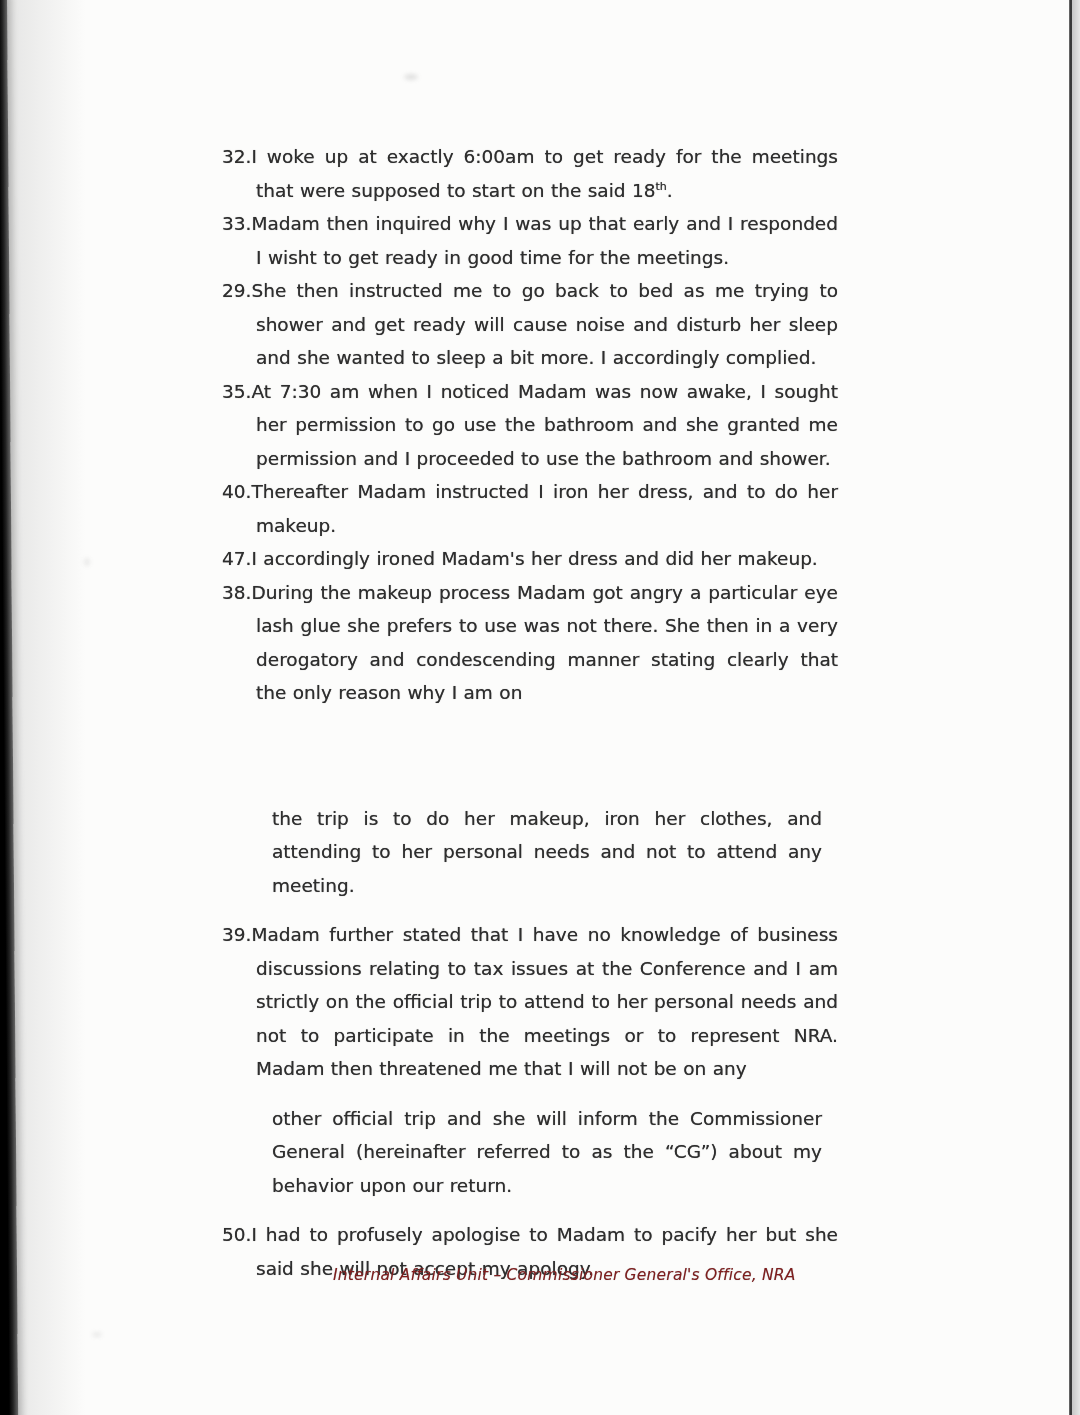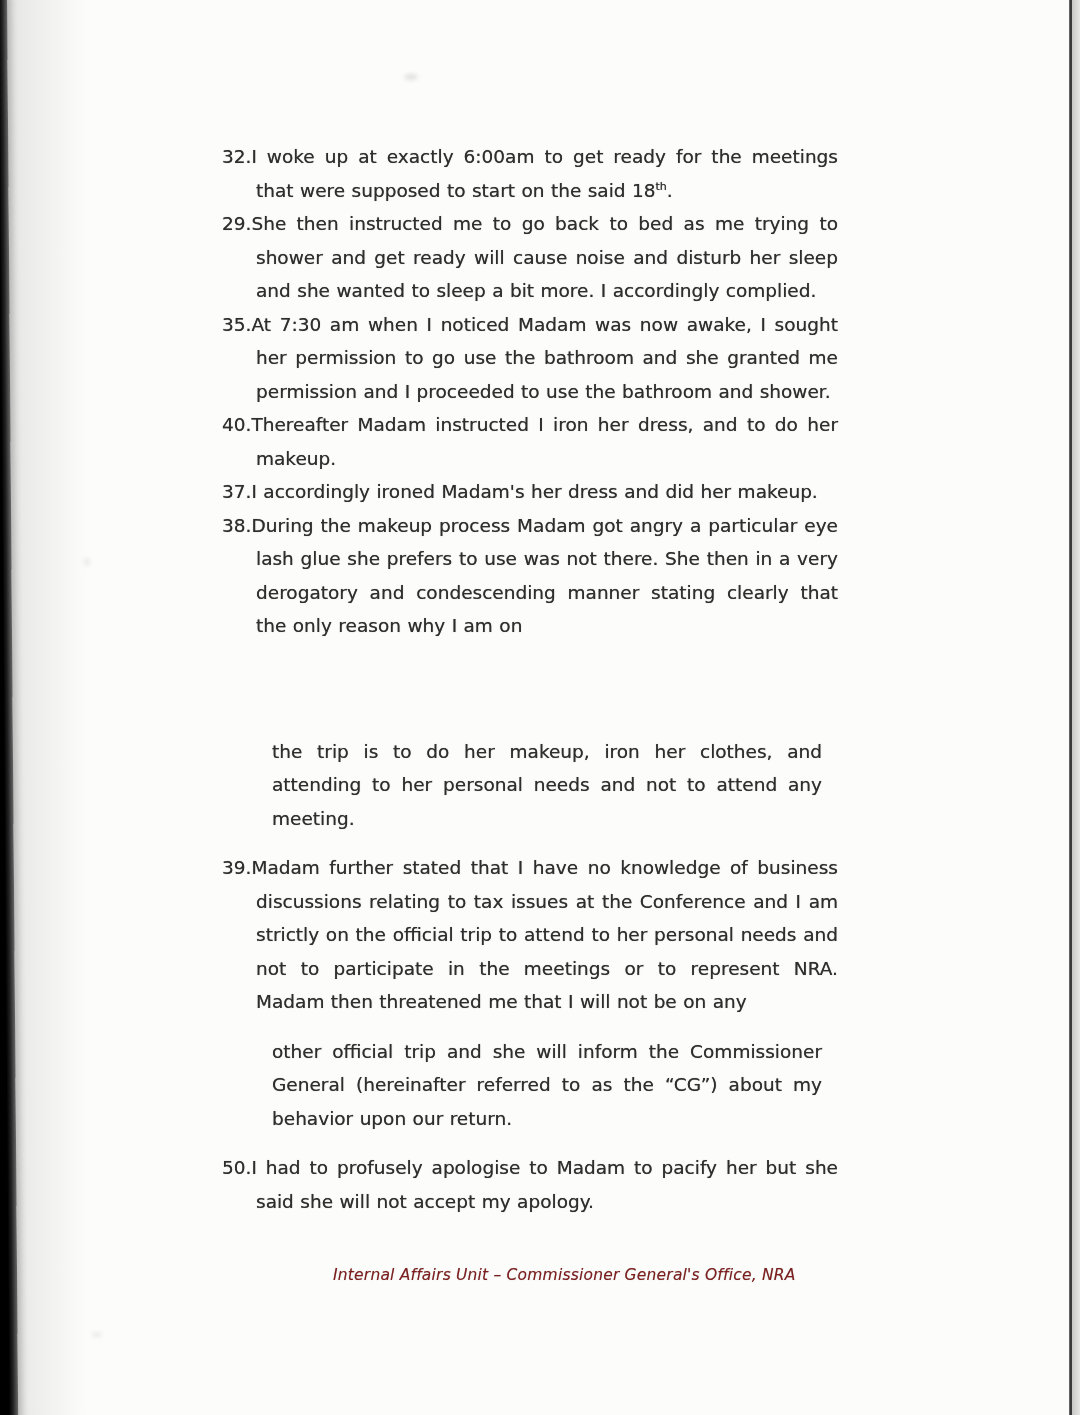--- a/index.html
+++ b/index.html
@@ -67,28 +67,29 @@
   <div class="edge-right-line"></div>
 
   <div class="smudge smudge-a"></div>
   <div class="smudge smudge-b"></div>
   <div class="smudge smudge-c"></div>
 
   <div class="content">
 
     <p class="para"><span class="num">32.</span><span>I woke up at exactly 6:00am to get ready for the meetings that were supposed to start on the said 18</span><sup>th</sup><span>.</span></p>
 
+    <p class="para"><span class="num">33.</span><span>Madam then inquired why I was up that early and I responded I wisht to get ready in good time for the meetings.</span></p>
 
     <p class="para"><span class="num">29.</span><span>She then instructed me to go back to bed as me trying to shower and get ready will cause noise and disturb her sleep and she wanted to sleep a bit more. I accordingly complied.</span></p>
 
     <p class="para"><span class="num">35.</span><span>At 7:30 am when I noticed Madam was now awake, I sought her permission to go use the bathroom and she granted me permission and I proceeded to use the bathroom and shower.</span></p>
 
     <p class="para"><span class="num">40.</span><span>Thereafter Madam instructed I iron her dress, and to do her makeup.</span></p>
 
-    <p class="para"><span class="num">37.</span><span>I accordingly ironed Madam's her dress and did her makeup.</span></p>
+    <p class="para"><span class="num">47.</span><span>I accordingly ironed Madam's her dress and did her makeup.</span></p>
 
     <p class="para"><span class="num">38.</span><span>During the makeup process Madam got angry a particular eye lash glue she prefers to use was not there. She then in a very derogatory and condescending manner stating clearly that the only reason why I am on</span></p>
 
     <p class="cont gap"><span>the trip is to do her makeup, iron her clothes, and attending to her personal needs and not to attend any meeting.</span></p>
 
     <p class="para"><span class="num">39.</span><span>Madam further stated that I have no knowledge of business discussions relating to tax issues at the Conference and I am strictly on the official trip to attend to her personal needs and not to participate in the meetings or to represent NRA. Madam then threatened me that I will not be on any</span></p>
 
     <p class="cont"><span>other official trip and she will inform the Commissioner General (hereinafter referred to as the “CG”) about my behavior upon our return.</span></p>
 
     <p class="para"><span class="num">50.</span><span>I had to profusely apologise to Madam to pacify her but she said she will not accept my apology.</span></p>

